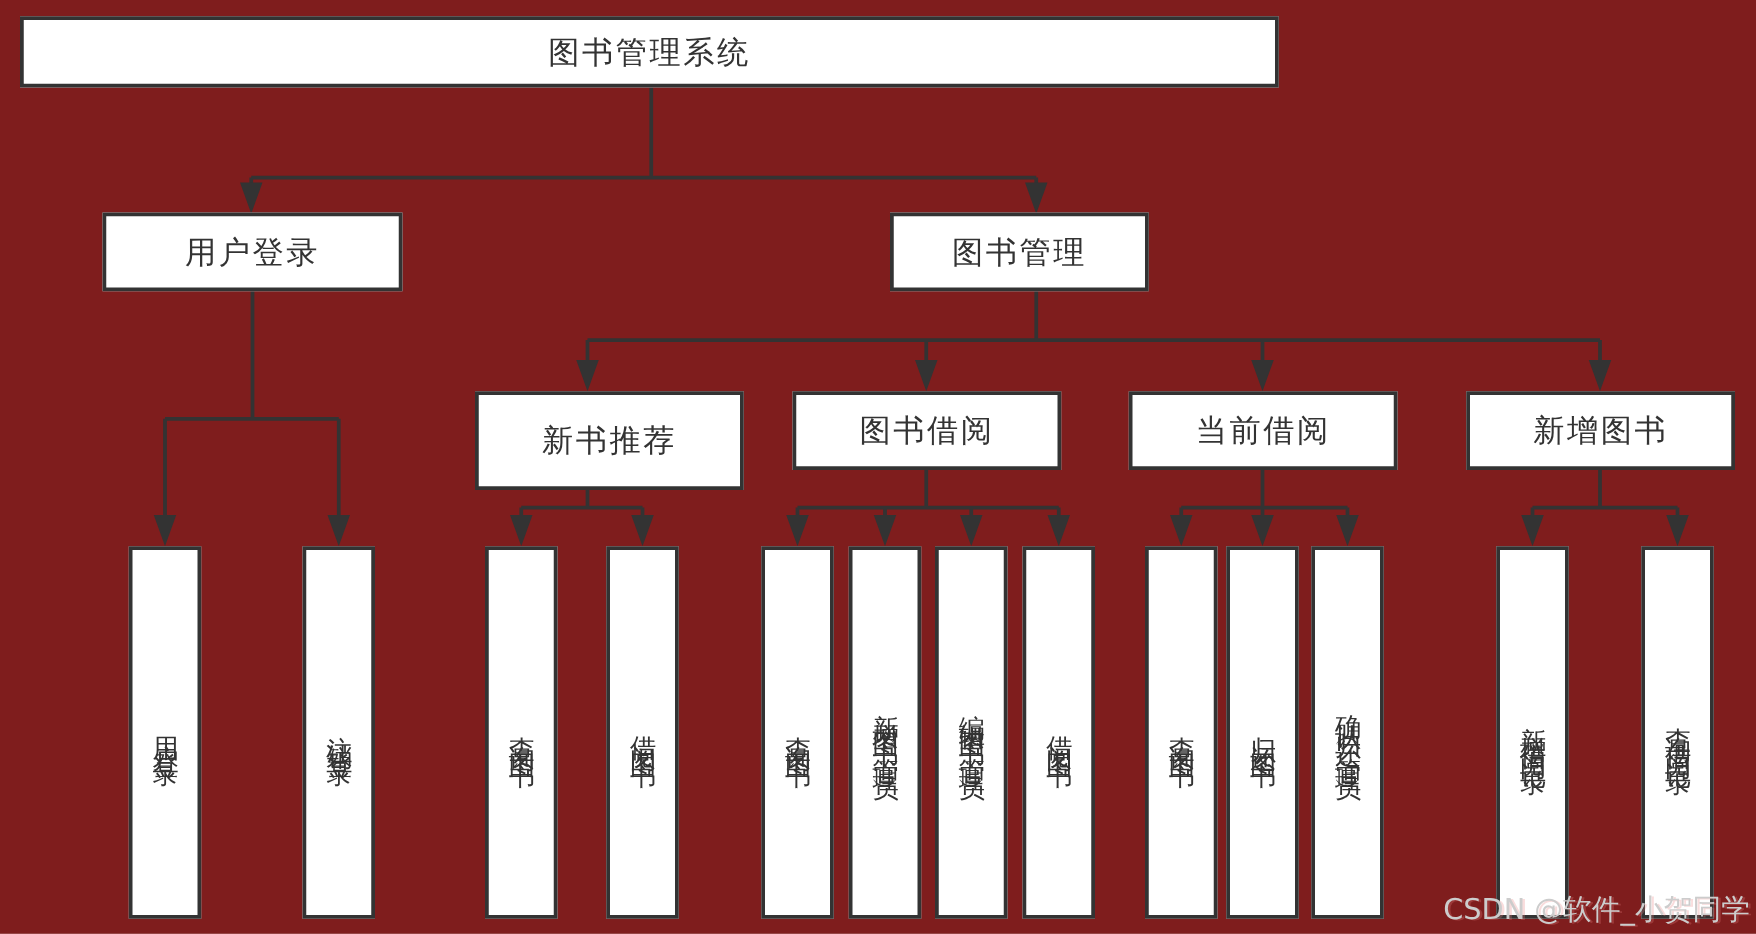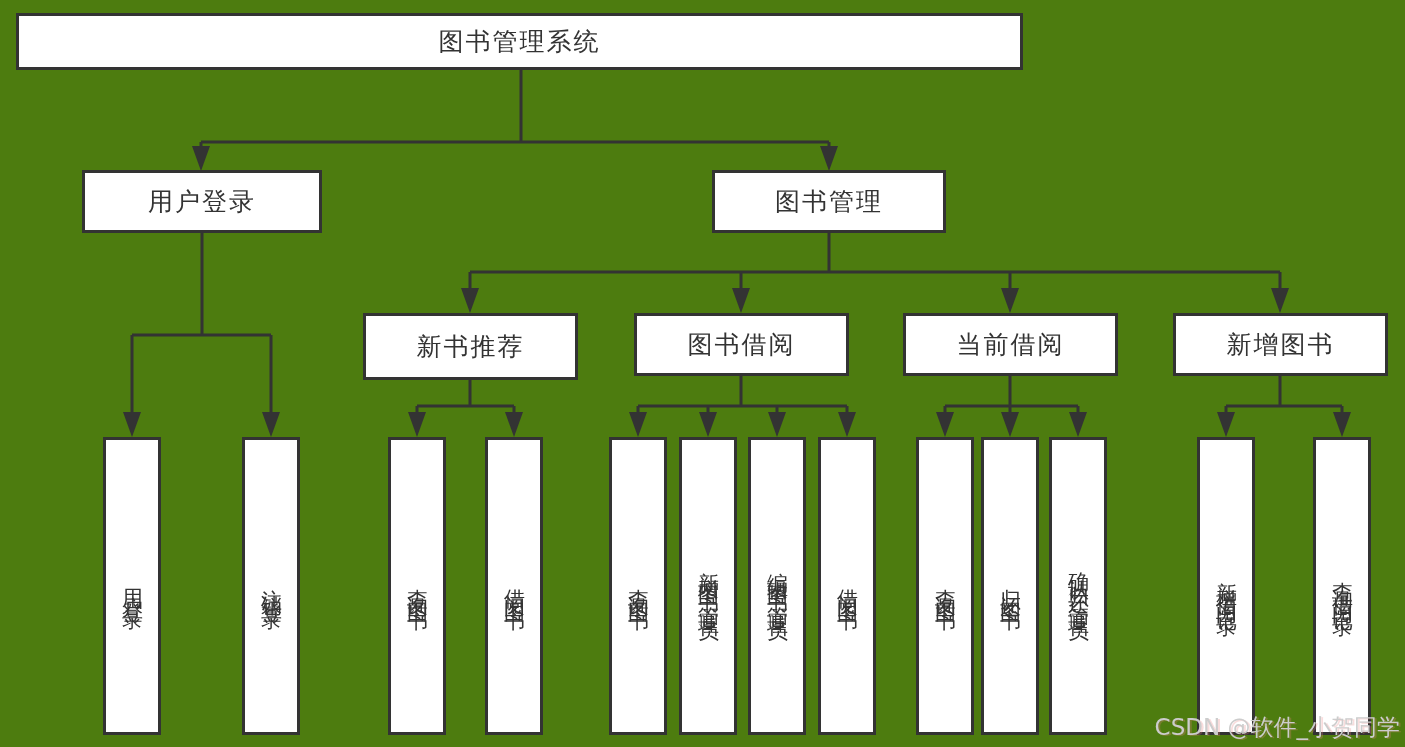--- a/index.html
+++ b/index.html
@@ -1,18 +1,18 @@
 <!DOCTYPE html>
 <html><head>
 <meta charset="utf-8">
 <style>
   * { margin:0; padding:0; box-sizing:border-box; }
   body { background:#ffffff; }
   .canvas {
-    position:relative; width:1405px; height:747px; background:#4d7c0f;
+    position:relative; width:1405px; height:747px; background:#7f1d1d;
     font-family:"DejaVu Sans", sans-serif; color:#333333; overflow:hidden;
   }
   .connectors { position:absolute; left:0; top:0; }
   .box {
     position:absolute; border:3px solid #333333; background:#ffffff;
     display:flex; align-items:center; justify-content:center;
   }
   .hlabel { font-size:25px; letter-spacing:2px; white-space:nowrap; }
   .root  { left:16px;  top:13px;  width:1007px; height:57px; }
   .leaf  { top:437px; height:298px; width:58px; }
@@ -66,25 +66,25 @@
     </g>
   </svg>
 
   <div class="box root">
     <span class="hlabel">图书管理系统</span>
   </div>
 
   <div class="box" style="left:82px;top:170px;width:240px;height:63px">
     <span class="hlabel">用户登录</span>
   </div>
-  <div class="box" style="left:712px;top:170px;width:234px;height:63px">
+  <div class="box" style="left:712px;top:170px;width:207px;height:63px">
     <span class="hlabel">图书管理</span>
   </div>
 
-  <div class="box" style="left:363px;top:313px;width:215px;height:67px">
+  <div class="box" style="left:380px;top:313px;width:215px;height:79px">
     <span class="hlabel">新书推荐</span>
   </div>
   <div class="box" style="left:903px;top:313px;width:215px;height:63px">
     <span class="hlabel">当前借阅</span>
   </div>
   <div class="box" style="left:634px;top:313px;width:215px;height:63px">
     <span class="hlabel">图书借阅</span>
   </div>
   <div class="box" style="left:1173px;top:313px;width:215px;height:63px">
     <span class="hlabel">新增图书</span>

